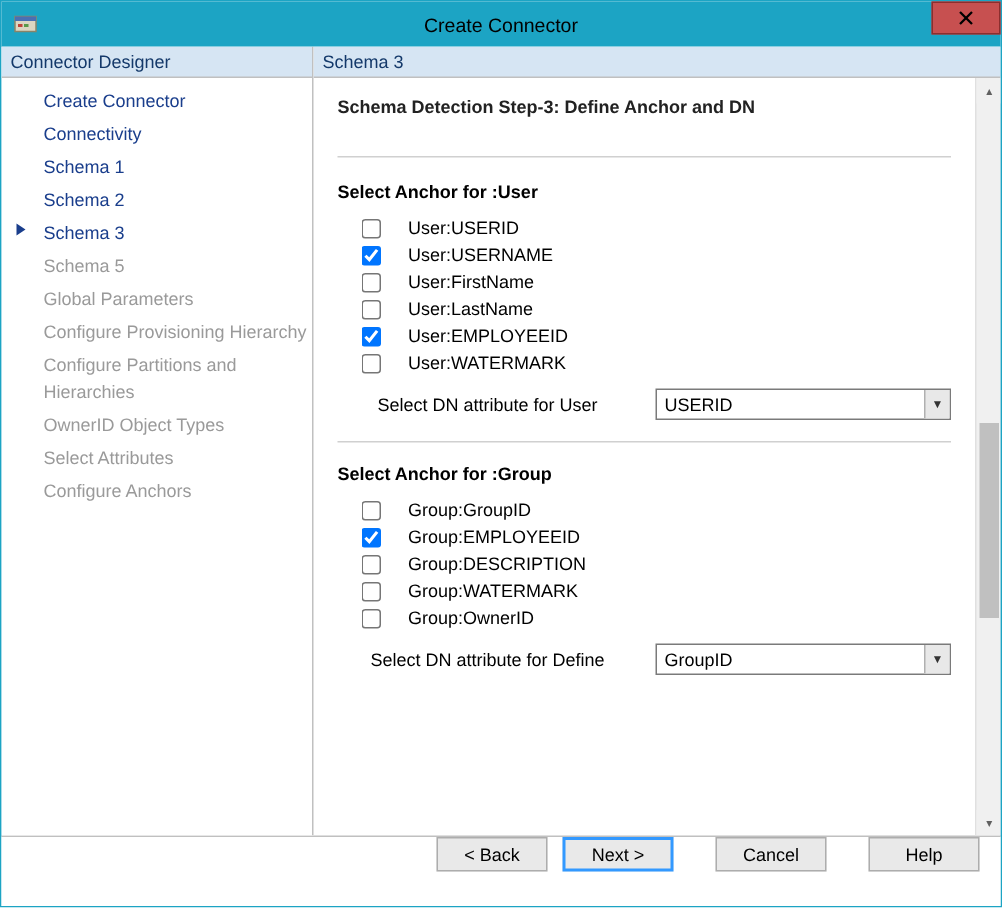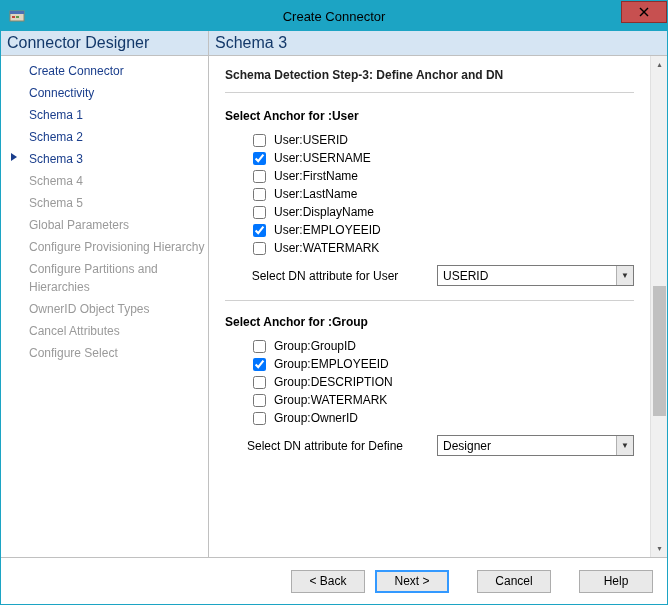--- a/index.html
+++ b/index.html
@@ -67,21 +67,21 @@
     background: #fff;
     border-right: 1px solid #c0c0c0;
     display: flex;
     flex-direction: column;
   }
   .panel-header {
     background: #d6e5f3;
     border-bottom: 1px solid #c0c0c0;
     padding: 3px 6px;
     color: #14396a;
-    font-size: 16px;
+    font-size: 12px;
   }
   .nav-list {
     padding: 4px 0;
   }
   .nav-item {
     padding: 2px 0 2px 28px;
     color: #1a3e8c;
     cursor: default;
     position: relative;
     line-height: 18px;
@@ -136,34 +136,34 @@
   }
   .scrollbar .thumb {
     position: absolute;
     left: 2px;
     width: 13px;
     background: #c0c0c0;
     border-radius: 0;
   }
   .step-title {
     color: #222;
-    padding-bottom: 10px;
+    padding-bottom: 26px;
     border-bottom: 1px solid #d0d0d0;
     margin-bottom: 16px;
     font-weight: bold;
   }
   .section-label {
     font-weight: bold;
     margin: 8px 0 10px 0;
   }
   .checkbox-row {
     display: flex;
     align-items: center;
-    gap: 8px;
-    margin: 4px 12px;
+    gap: 18px;
+    margin: 4px 0;
     padding-left: 16px;
   }
   .checkbox-row input[type=checkbox] {
     margin: 0;
     width: 13px;
     height: 13px;
   }
   .dn-row {
     display: flex;
     align-items: center;
@@ -201,21 +201,21 @@
     font-size: 8px;
     color: #333;
   }
   .divider {
     border-top: 1px solid #d0d0d0;
     margin: 10px 0 14px 0;
   }
   .footer {
     height: 46px;
     display: flex;
-    align-items: center;
+    align-items: flex-start;
     justify-content: flex-end;
     gap: 10px;
     padding: 0 14px;
     background: #fff;
   }
   .btn {
     min-width: 74px;
     height: 23px;
     border: 1px solid #adadad;
     background: #e9e9e9;
@@ -259,28 +259,27 @@
   <div class="body">
 
     <div class="sidebar">
       <div class="panel-header">Connector Designer</div>
       <div class="nav-list" id="nav-list">
           <div class="nav-item">Create Connector</div>
           <div class="nav-item">Connectivity</div>
           <div class="nav-item">Schema 1</div>
           <div class="nav-item">Schema 2</div>
           <div class="nav-item current">Schema 3</div>
-          <div class="nav-item disabled">Schema 4</div>
           <div class="nav-item disabled">Schema 5</div>
           <div class="nav-item disabled">Global Parameters</div>
           <div class="nav-item disabled">Configure Provisioning Hierarchy</div>
           <div class="nav-item disabled">Configure Partitions and Hierarchies</div>
           <div class="nav-item disabled">OwnerID Object Types</div>
-          <div class="nav-item disabled">Cancel Attributes</div>
-          <div class="nav-item disabled">Configure Select</div>
+          <div class="nav-item disabled">Select Attributes</div>
+          <div class="nav-item disabled">Configure Anchors</div>
         </div>
     </div>
 
     <div class="main">
       <div class="panel-header">Schema 3</div>
 
       <div class="content-wrapper">
         <div class="content">
 
           <div class="step-title">Schema Detection Step-3: Define Anchor and DN</div>
@@ -295,24 +294,20 @@
                 <input type="checkbox" checked="" style="">
                 <span>User:USERNAME</span>
               </label>
               <label class="checkbox-row">
                 <input type="checkbox" style="">
                 <span>User:FirstName</span>
               </label>
               <label class="checkbox-row">
                 <input type="checkbox" style="">
                 <span>User:LastName</span>
-              </label>
-              <label class="checkbox-row">
-                <input type="checkbox" style="">
-                <span>User:DisplayName</span>
               </label>
               <label class="checkbox-row">
                 <input type="checkbox" checked="" style="">
                 <span>User:EMPLOYEEID</span>
               </label>
               <label class="checkbox-row">
                 <input type="checkbox" style="">
                 <span>User:WATERMARK</span>
               </label>
             </div>
@@ -345,21 +340,21 @@
                 <span>Group:WATERMARK</span>
               </label>
               <label class="checkbox-row">
                 <input type="checkbox" style="">
                 <span>Group:OwnerID</span>
               </label>
             </div>
           <div class="dn-row">
             <div class="lbl">Select DN attribute for Define</div>
             <div class="combo">
-              <span class="val">Designer</span>
+              <span class="val">GroupID</span>
               <span class="dd">▼</span>
             </div>
           </div>
 
         </div>
 
         <div class="scrollbar">
           <div class="arrow">▴</div>
           <div class="thumb" style="top:230px;height:130px;"></div>
           <div class="arrow" style="position:absolute;bottom:0;">▾</div>

